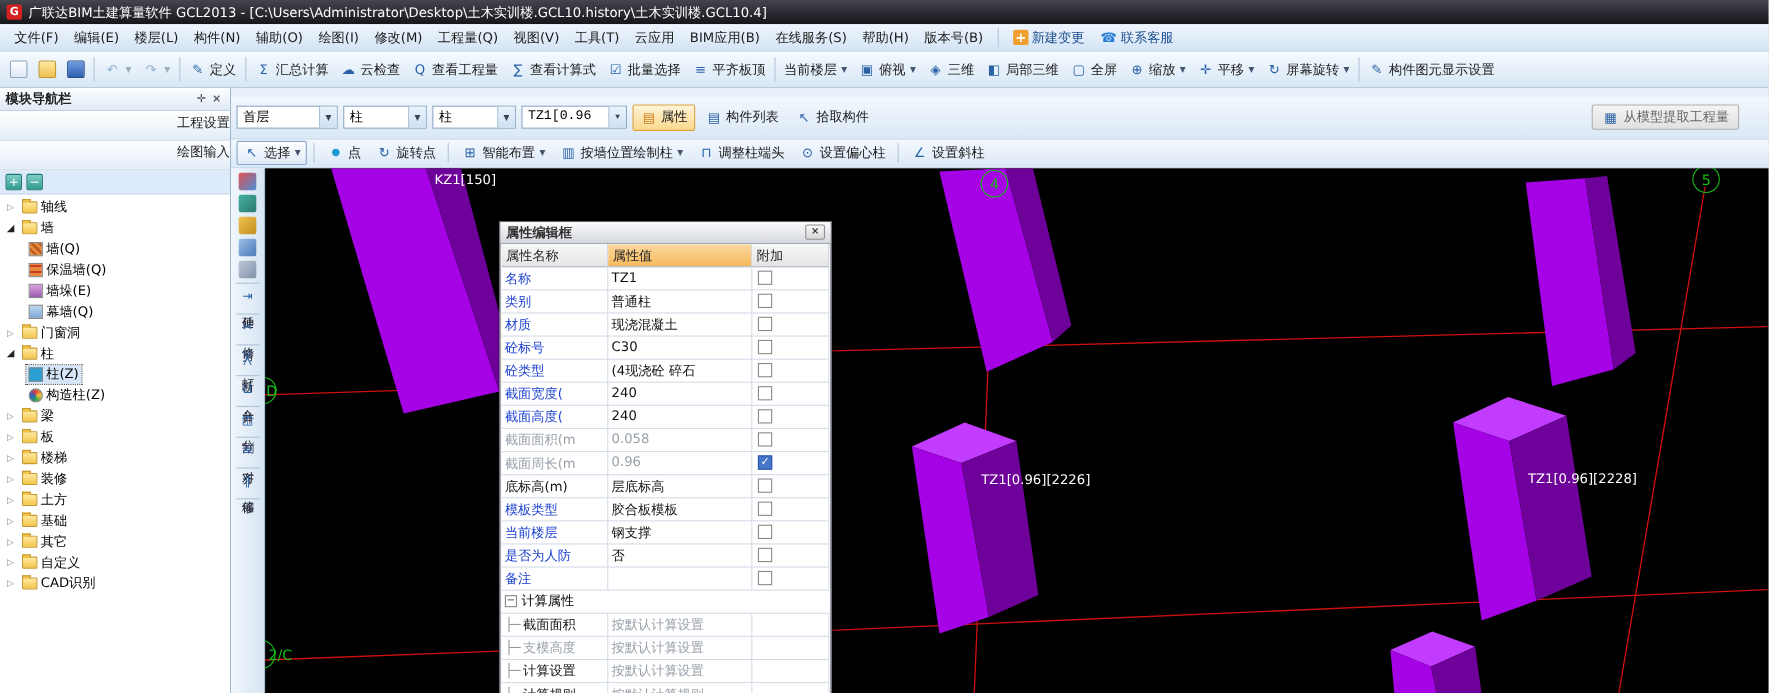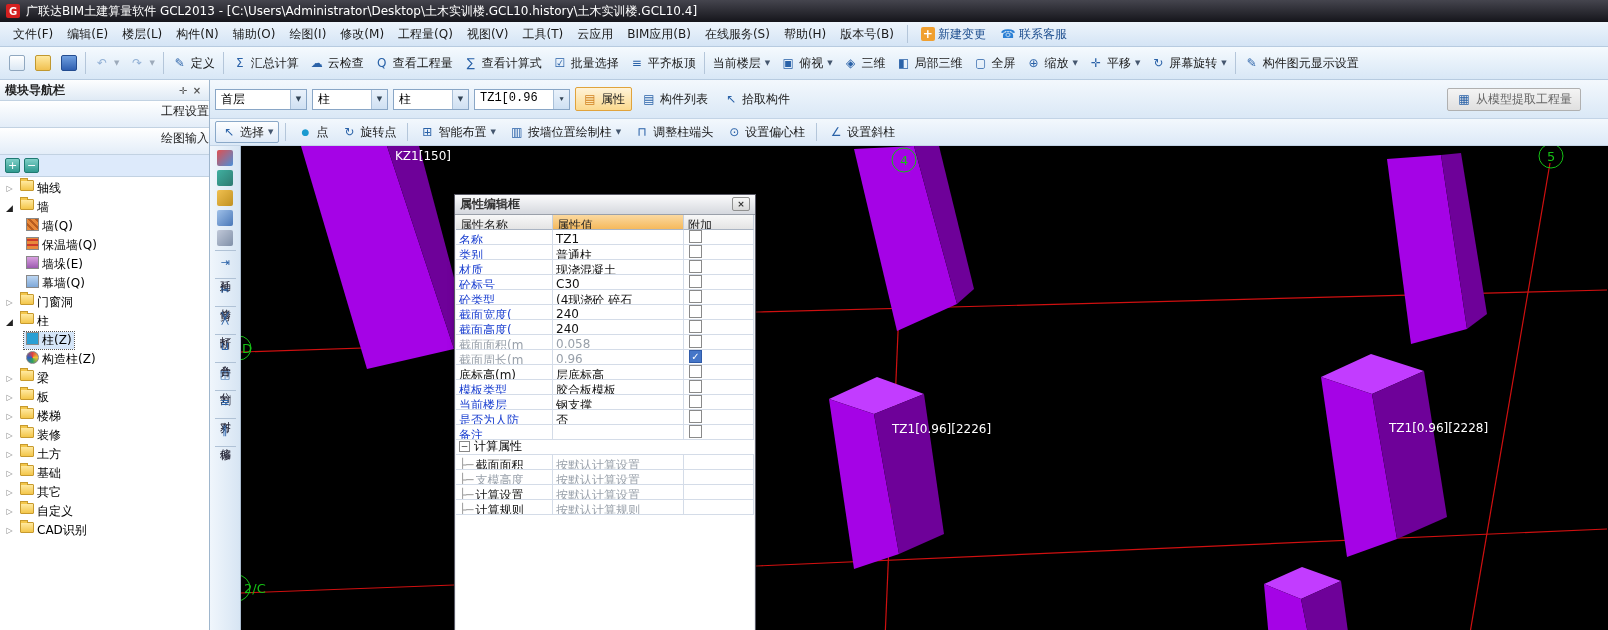--- a/index.html
+++ b/index.html
@@ -59,27 +59,27 @@
     border-radius:1px; position:relative; flex:0 0 auto; }
   .folder::before { content:''; position:absolute; top:-3px; left:-1px; width:6px; height:2px;
     background:#f3c64a; border:1px solid #c79a2e; border-bottom:none; }
   .leaf-ic { width:13px; height:13px; flex:0 0 auto; border:1px solid #888; }
   [data-name="wall-icon"] { background:repeating-linear-gradient(45deg,#e8893a 0 3px,#b85c1f 3px 5px); }
   [data-name="insulated-wall-icon"] { background:repeating-linear-gradient(0deg,#e8893a 0 3px,#cc3a2a 3px 5px); }
   [data-name="wall-pier-icon"] { background:linear-gradient(#d9a0e0,#9c5ab0); }
   [data-name="curtain-wall-icon"] { background:linear-gradient(#bcd6f2,#7fa8d8); }
   [data-name="column-icon"] { background:#2a9fd4; }
   [data-name="structural-column-icon"] { background:conic-gradient(#e04040,#f0c030,#30a060,#3060c0,#e04040); border-radius:50%; }
-  .node { display:flex; align-items:flex-start; gap:3px; padding:0 2px; }
+  .node { display:flex; align-items:center; gap:3px; padding:0 2px; }
   .node.selected { background:#d6e6f8; outline:1px dotted #555; }
 
   
   .right-area { flex:1; display:flex; flex-direction:column; min-width:0; }
   .comp-bar { height:40px; background:linear-gradient(#f3f8fd,#dae8f6); border-bottom:1px solid #c3d4e6;
-    display:flex; align-items:center; gap:5px; padding:0 5px; }
+    display:flex; align-items:center; gap:5px; padding:0 5px;margin-top:8px; }
   .combo { height:21px; background:#fff; border:1px solid #89a6c6; display:flex; align-items:stretch; }
   .combo .val { padding:1px 5px 0 5px; }
   .combo .arw { width:16px; background:linear-gradient(#eaf2fb,#cfe0f2); border-left:1px solid #aac0d8;
     display:flex; align-items:center; justify-content:center; font-size:7px; color:#345; }
   .bar-btn { display:flex; align-items:center; gap:3px; padding:0 6px; height:24px; color:#1a1a1a; white-space:nowrap; }
   .bar-btn.active { background:linear-gradient(#fff3d8,#fbd98e); border:1px solid #e0a33c; border-radius:2px; }
   .right-btn { margin-left:auto; margin-right:22px; display:flex; align-items:center; gap:4px; padding:2px 8px;
     background:linear-gradient(#f4f4f4,#e0e0e0); border:1px solid #b0b0b0; border-radius:2px; color:#666; }
 
   .draw-bar { height:27px; background:linear-gradient(#f3f8fd,#dce9f7); border-bottom:1px solid #c3d4e6;
@@ -106,21 +106,21 @@
   .canvas svg { position:absolute; left:0; top:0; }
 
   
   .prop-dialog { position:absolute; left:213px; top:48px; width:302px; height:462px; z-index:5;
     background:#eef0f2; border:1px solid #5a5a66; box-shadow:2px 2px 6px rgba(0,0,0,.5); }
   .pd-title { height:20px; background:linear-gradient(#fbfbfc,#d5d8de); border-bottom:1px solid #9aa0aa;
     display:flex; align-items:center; padding:0 5px; font-weight:bold; color:#333; }
   .pd-close { margin-left:auto; width:18px; height:14px; background:linear-gradient(#f8f8f8,#d8d8d8);
     border:1px solid #909090; font-size:9px; line-height:12px; text-align:center; color:#333; border-radius:2px; }
   .pd-table { position:absolute; top:20px; left:1px; right:1px; bottom:0; background:#fff; overflow:hidden; }
-  .pd-hrow, .pd-row { display:grid; grid-template-columns:97px 131px 1fr; height:15px; }
+  .pd-hrow, .pd-row { display:grid; grid-template-columns:97px 131px 1fr; height:21px; }
   .pd-hrow > div { background:linear-gradient(#f8f8f8,#e4e4e4); border-right:1px solid #c6cfdc; border-bottom:1px solid #aab4c2;
     padding:2px 4px; color:#222; white-space:nowrap; overflow:hidden; }
   .pd-hrow > .hl { background:linear-gradient(#fbd9a0,#f5b95c); }
   .pd-cell { border-right:1px solid #d4dce8; border-bottom:1px solid #d4dce8; padding:2px 3px;
     white-space:nowrap; overflow:hidden; color:#111; }
   .pd-name.blue span.txt { color:#1a3fd0; }
   .pd-name.gray span.txt { color:#98a0aa; }
   .pd-value.gray { color:#98a0aa; }
   .pd-value.selected { background:#aed0f5; }
   .branch { color:#999; margin-right:2px; font-family:"DejaVu Sans Mono", monospace; }

